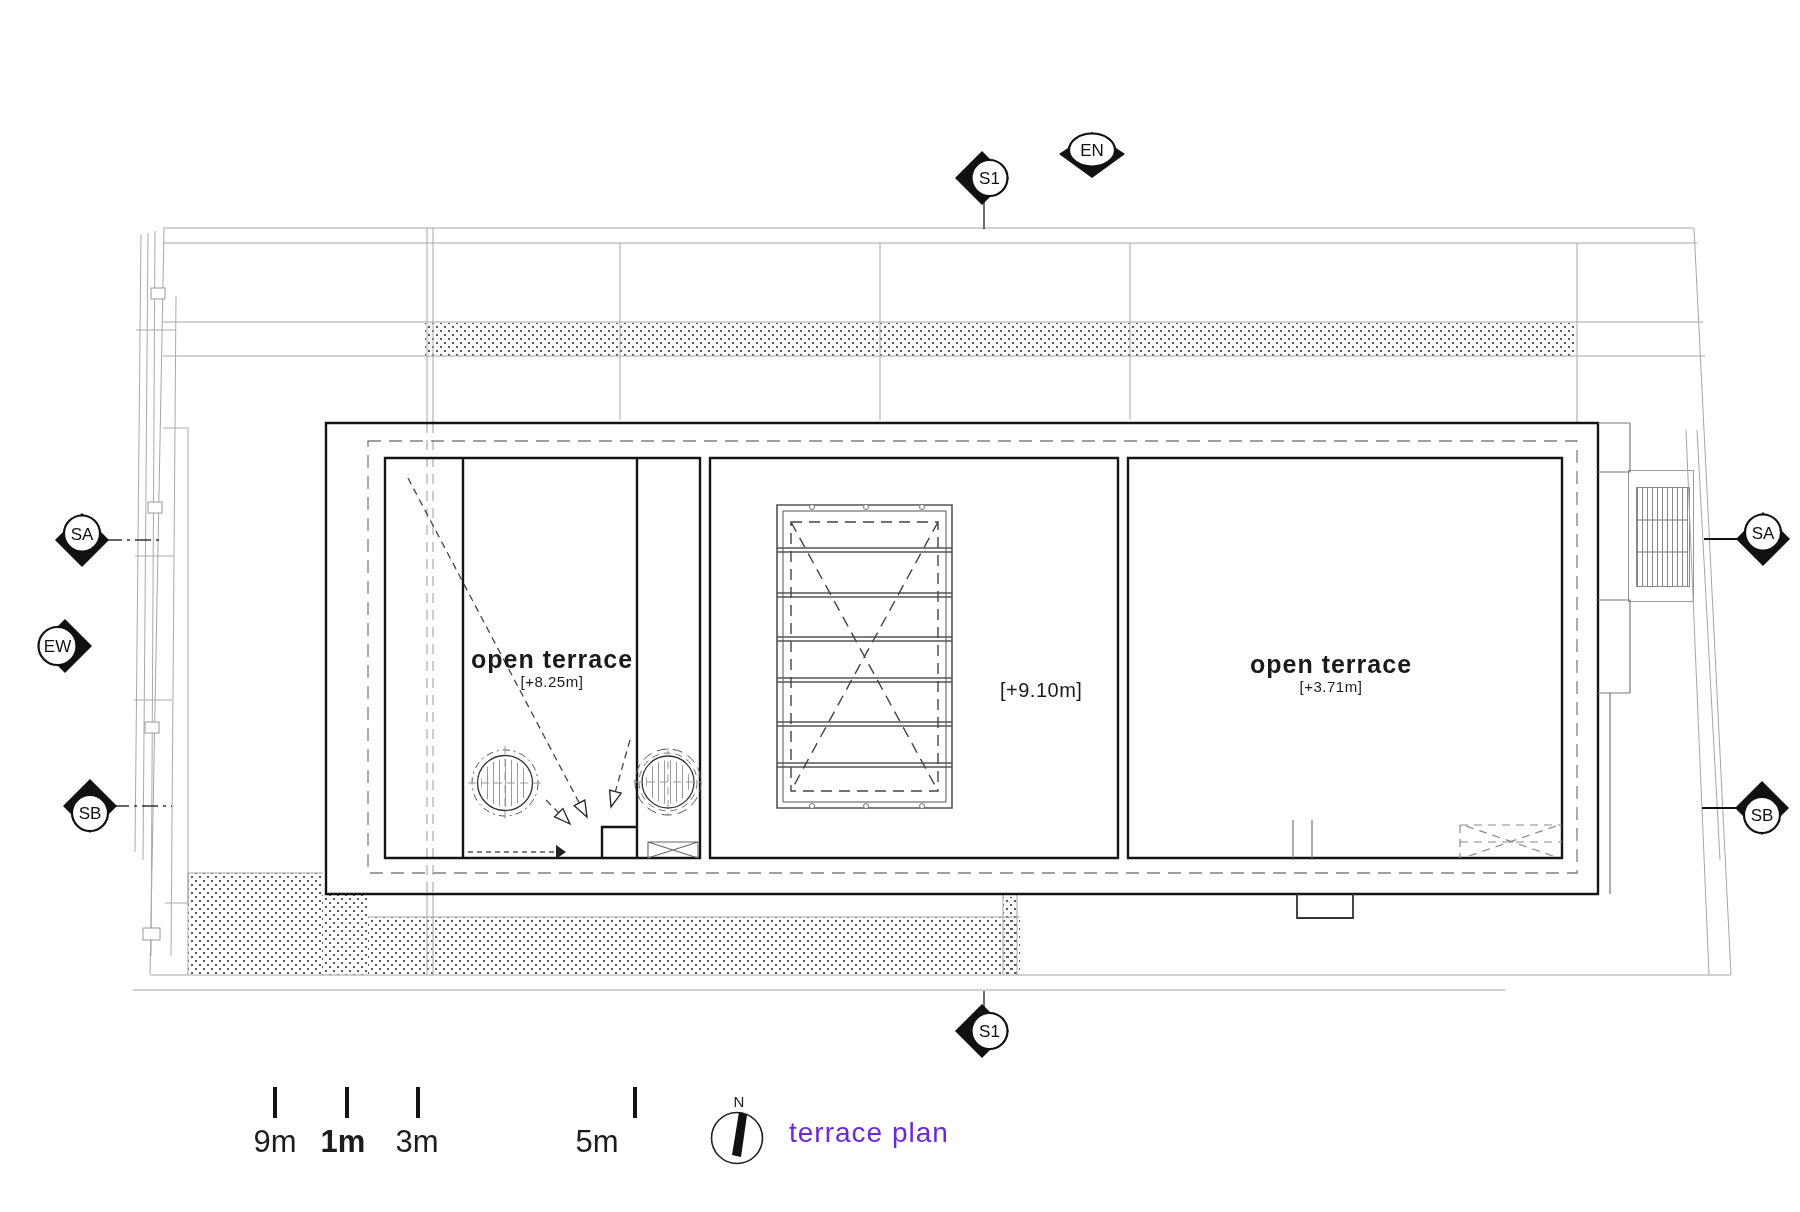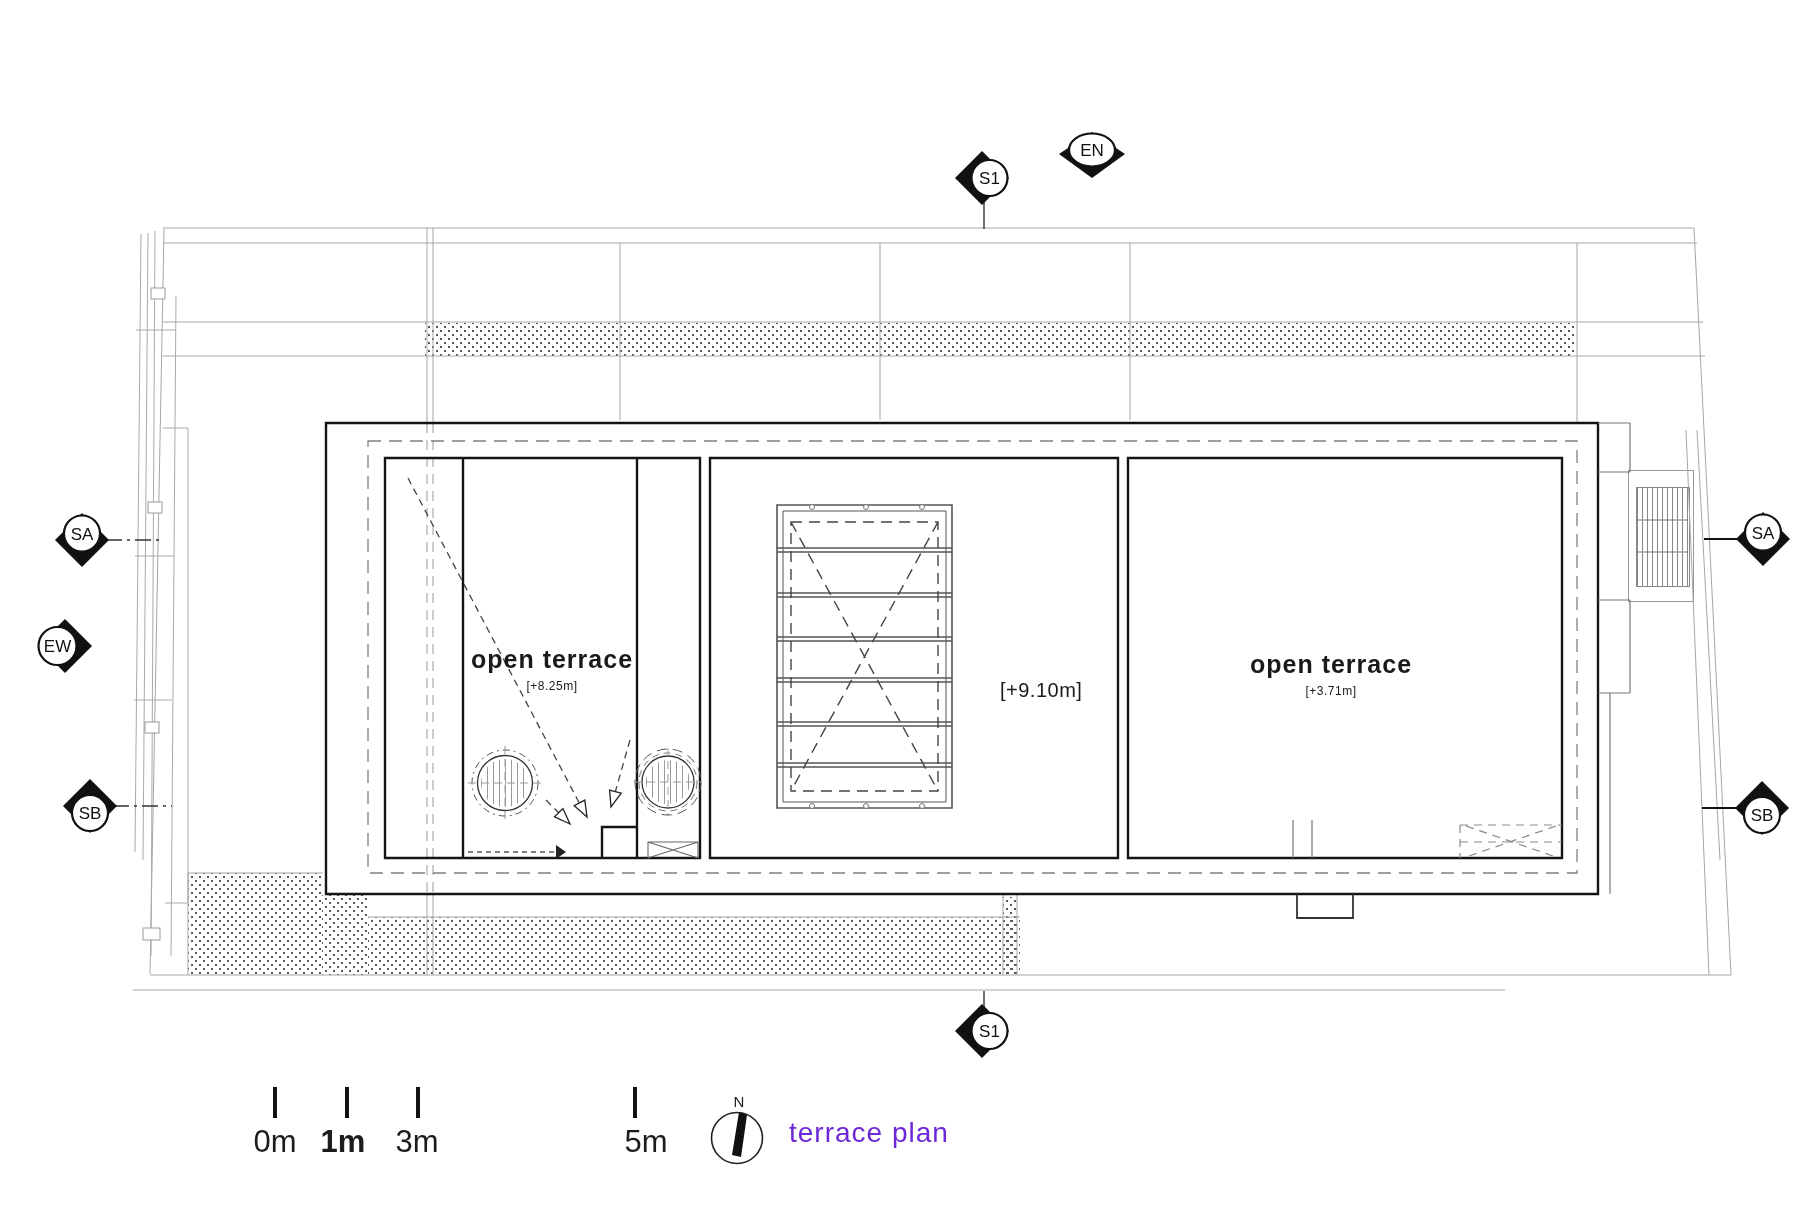--- a/index.html
+++ b/index.html
@@ -11,21 +11,21 @@
     background-size:8px 8px;background-position:0 0,4px 4px;}
   .circle-hatch{position:absolute;border-radius:50%;
     background-image:repeating-linear-gradient(90deg,#9a9a9a 0 1px,transparent 1px 6px);}
   .grille-outer{position:absolute;left:1628px;top:470px;width:64px;height:130px;border:1px solid #999;}
   .grille-inner{position:absolute;left:1636px;top:487px;width:52px;height:98px;border:1px solid #888;
     background-image:repeating-linear-gradient(90deg,#888 0 1px,transparent 1px 5px);}
   svg.plan{position:absolute;left:0;top:0;}
   .lbl{position:absolute;}
   .terr{width:200px;text-align:center;}
   .terr-name{font-size:25px;letter-spacing:1px;line-height:1.05;white-space:nowrap;font-weight:bold;}
-  .terr-elev{font-size:12px;letter-spacing:.5px;margin-top:7px;}
+  .terr-elev{font-size:15px;letter-spacing:.5px;margin-top:1px;}
   .elev-mid{font-size:20px;letter-spacing:.5px;}
   .tick{position:absolute;width:4px;height:31px;background:#131313;}
   .scale-lbl{position:absolute;width:90px;text-align:center;font-size:31px;color:#1c1c1c;}
   .title{font-size:28px;letter-spacing:1px;color:#6d28d9;white-space:nowrap;}
   .mtxt{font-size:17px;fill:#111;text-anchor:middle;font-family:"Liberation Sans",sans-serif;}
   .ntxt{font-size:15px;fill:#222;text-anchor:middle;font-family:"Liberation Sans",sans-serif;}
 </style>
 </head>
 <body>
 
@@ -197,20 +197,20 @@
   <div class="lbl terr" style="left:1231px;top:651px;">
     <div class="terr-name">open terrace</div>
     <div class="terr-elev">[+3.71m]</div>
   </div>
 
   <div>
     <div class="tick" style="left:273px;top:1087px;"></div>
     <div class="tick" style="left:345px;top:1087px;"></div>
     <div class="tick" style="left:416px;top:1087px;"></div>
     <div class="tick" style="left:633px;top:1087px;"></div>
-    <div class="scale-lbl" style="left:230px;top:1124px;">0m</div>
+    <div class="scale-lbl" style="left:230px;top:1124px;">9m</div>
     <div class="scale-lbl" style="left:298px;top:1124px;font-weight:bold;">1m</div>
     <div class="scale-lbl" style="left:372px;top:1124px;">3m</div>
-    <div class="scale-lbl" style="left:601px;top:1124px;">5m</div>
+    <div class="scale-lbl" style="left:552px;top:1124px;">5m</div>
   </div>
 
   <div class="lbl title" style="left:789px;top:1117px;">terrace plan</div>
 </div>
 
 </body></html>

